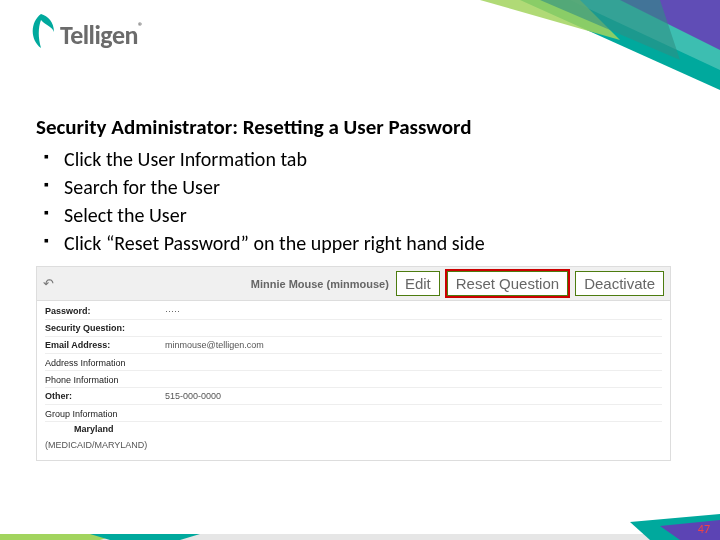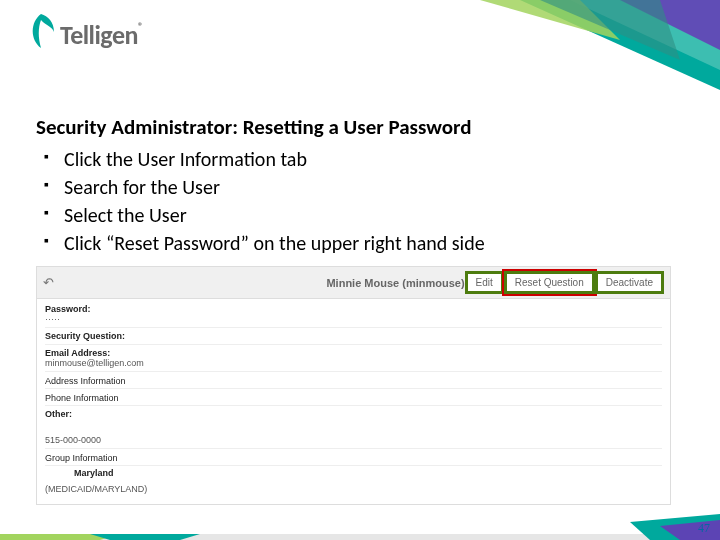--- a/index.html
+++ b/index.html
@@ -84,57 +84,55 @@
   }
   .shot-header .back {
     font-size: 13px; color: #777; margin-right: 8px;
   }
   .shot-header .uname {
     font-weight: 700; color: #666; font-size: 11px;
     flex: 1;
     text-align: right;
   }
   .shot-header .btn {
-    border: 3px solid #4d7c0f;
+    border: 1px solid #4d7c0f;
     padding: 3px 8px;
     background: #fff;
-    margin-left: 0;
-    font-size: 10px;
+    margin-left: 7px;
+    font-size: 15px;
     color: #666;
   }
   .shot-header .btn.reset {
     outline: 2px solid #c00;
   }
   .shot-body { padding: 2px 8px 6px 8px; }
   .row {
     display: flex;
     padding: 3px 0;
     border-bottom: 1px solid #eee;
-    flex-direction: column;
   }
   .row:last-child { border-bottom: none; }
   .lbl { width: 120px; font-weight: 700; color: #222; font-size: 9px; }
   .val { flex: 1; font-size: 9px; color: #555; }
   .subhead {
     font-weight: 400; font-size: 9px; color: #222;
     padding: 4px 0 2px 0; border-bottom: 1px solid #eee;
   }
   .subline { font-size: 9px; color: #555; padding: 2px 0 4px 0; }
   
   .footer-strip {
     position: absolute;
     bottom: 0; left: 0; right: 0;
     height: 26px;
   }
   .pagenum {
     position: absolute;
     bottom: 4px; right: 10px;
-    color: #0369a1;
+    color: #ef4444;
     font-size: 12px;
-    font-family: Liberation Serif, serif;
   }
 </style>
 </head>
 <body>
 
 <svg class="art" viewBox="0 0 300 90" preserveAspectRatio="none">
   <polygon points="100,0 300,0 300,90" fill="#00a99d"></polygon>
   <polygon points="150,0 300,0 300,70" fill="#4cc3b7" opacity="0.8"></polygon>
   <polygon points="200,0 300,0 300,50" fill="#6639b7" opacity="0.85"></polygon>
   <polygon points="60,0 160,0 200,40" fill="#a2d45e" opacity="0.85"></polygon>
@@ -175,21 +173,21 @@
       <div class="row">
         <div class="lbl">Security Question:</div>
         <div class="val"></div>
       </div>
       <div class="row">
         <div class="lbl">Email Address:</div>
         <div class="val">minmouse@telligen.com</div>
       </div>
       <div class="subhead">Address Information</div>
       <div class="subhead">Phone Information</div>
-      <div class="row" style="border-bottom:1px solid #eee;gap:16px;">
+      <div class="row" style="border-bottom:1px solid #eee;">
         <div class="lbl">Other:</div>
         <div class="val">515-000-0000</div>
       </div>
       <div class="subhead">Group Information</div>
       <div class="subline" style="font-weight:700;color:#222;margin-left:29px;">Maryland</div>
       <div class="subline">(MEDICAID/MARYLAND)</div>
     </div>
   </div>
 </div>
 

